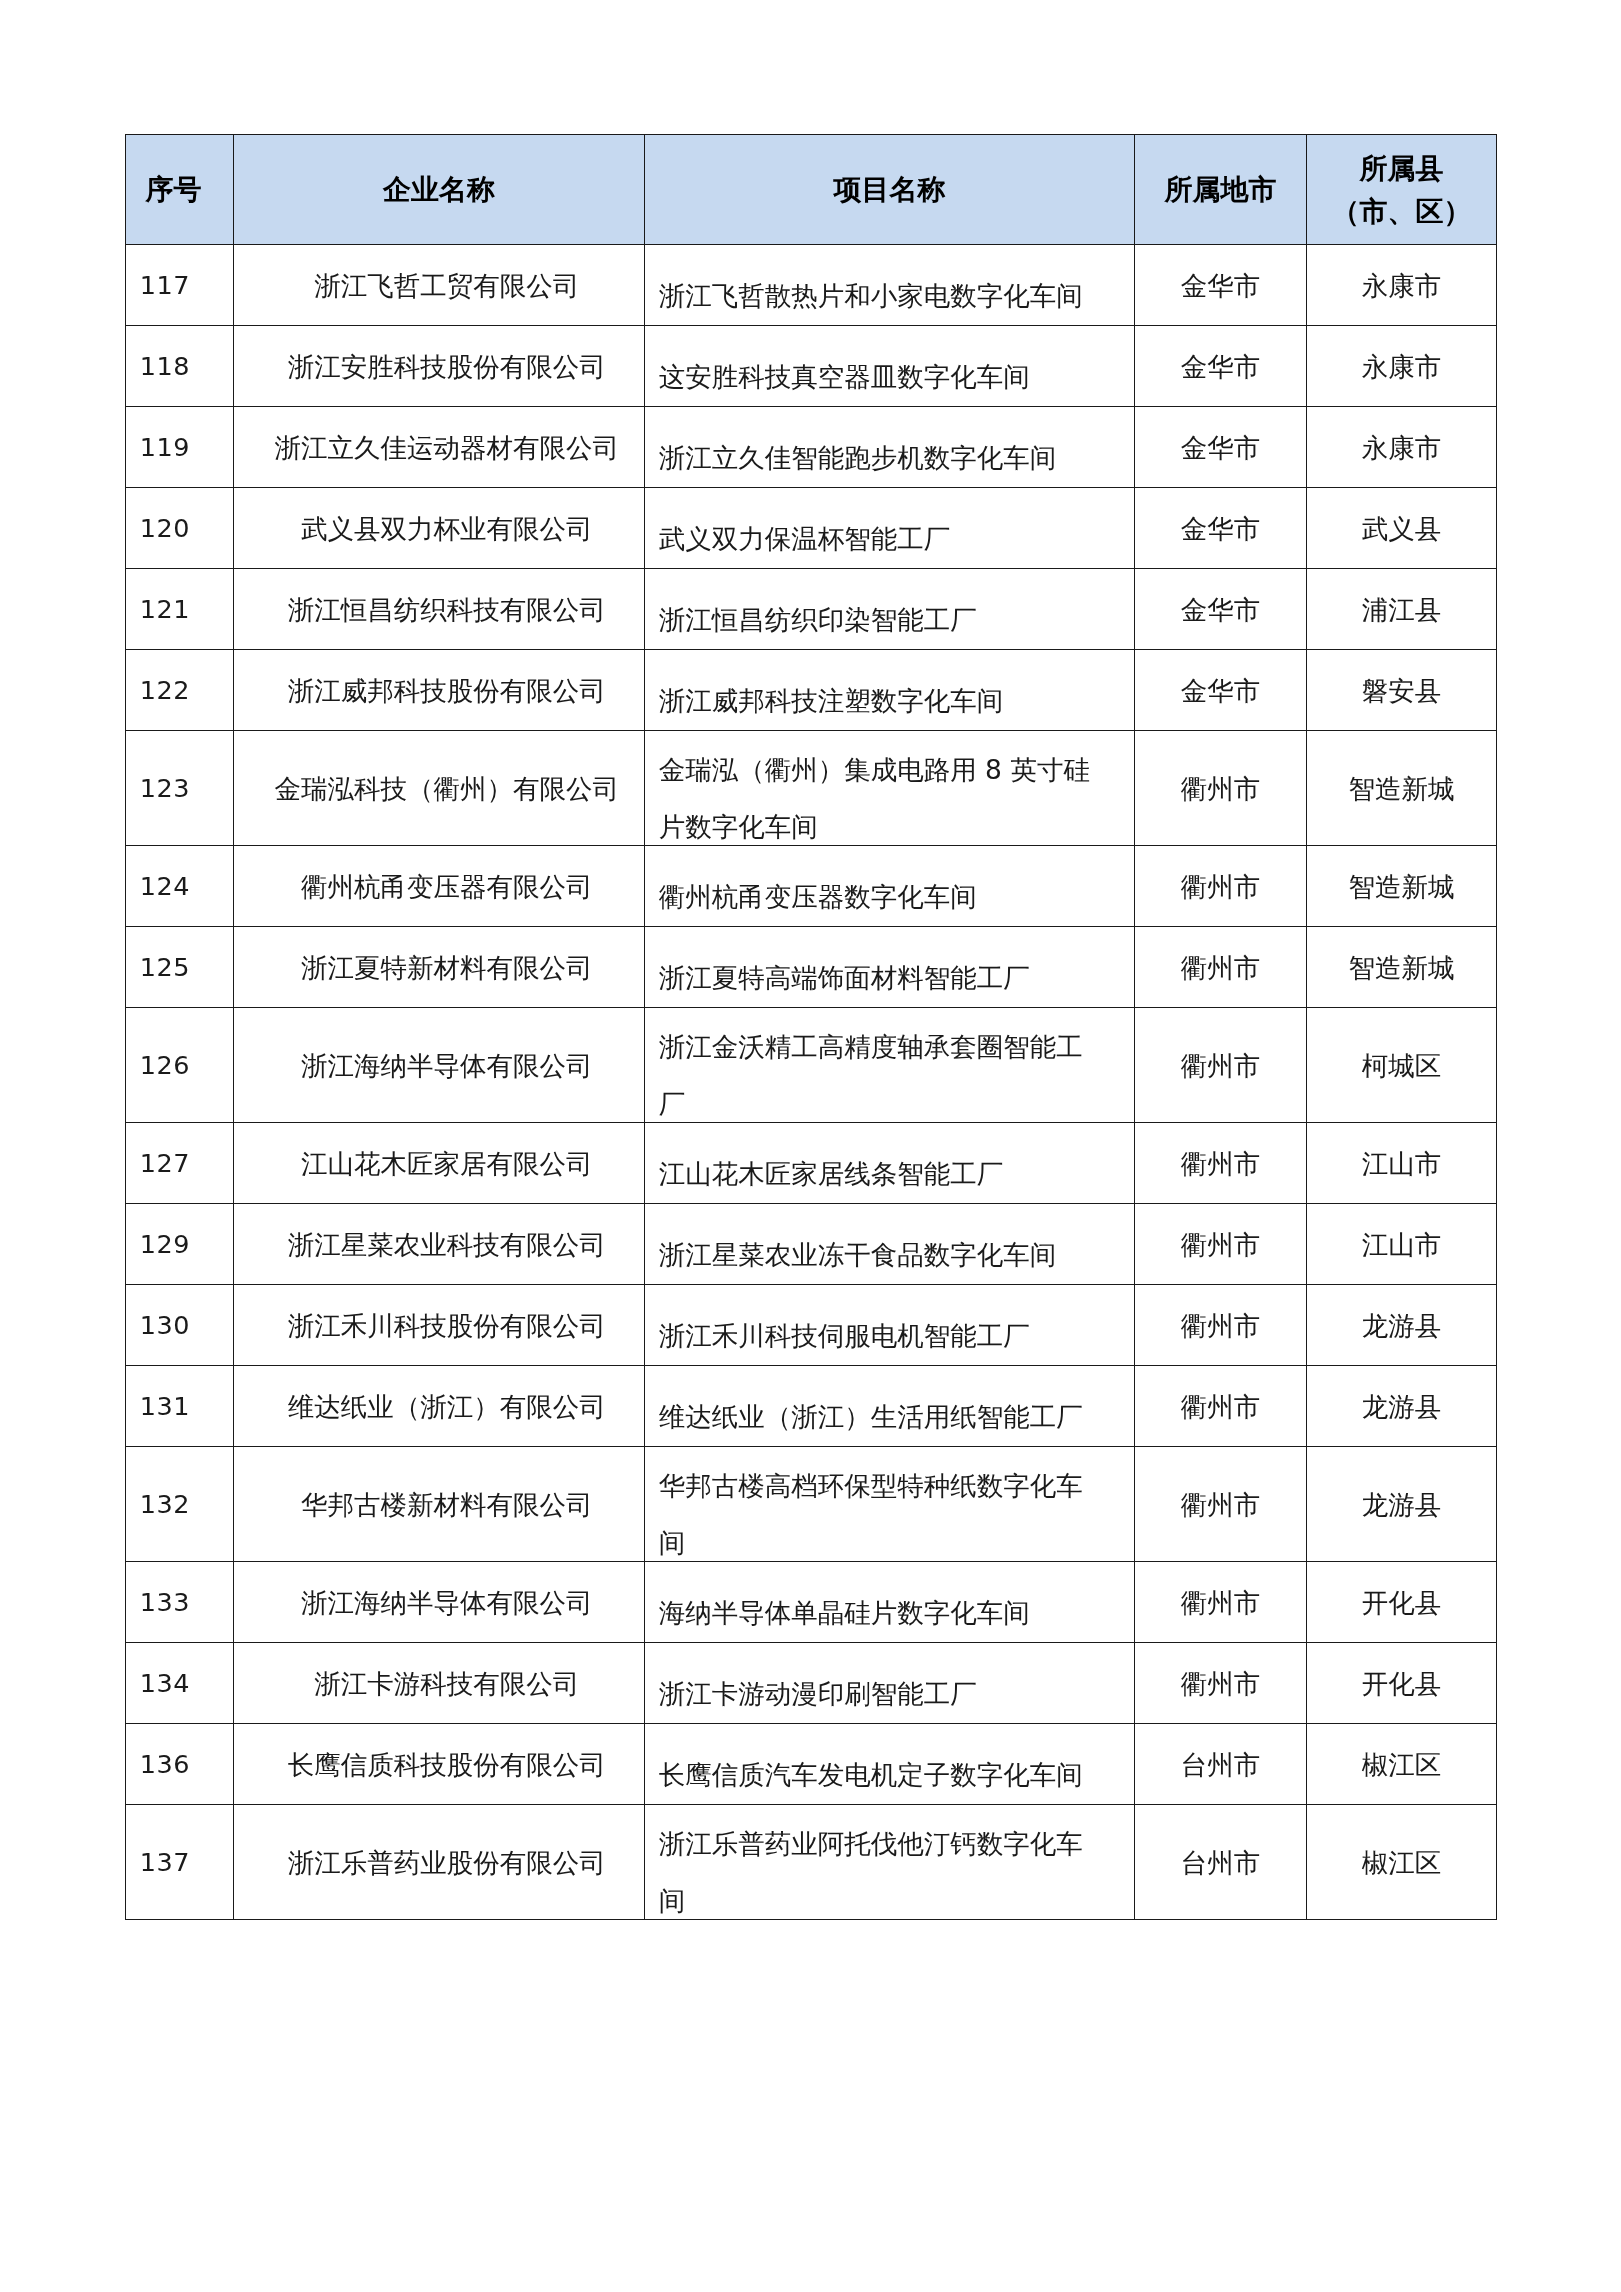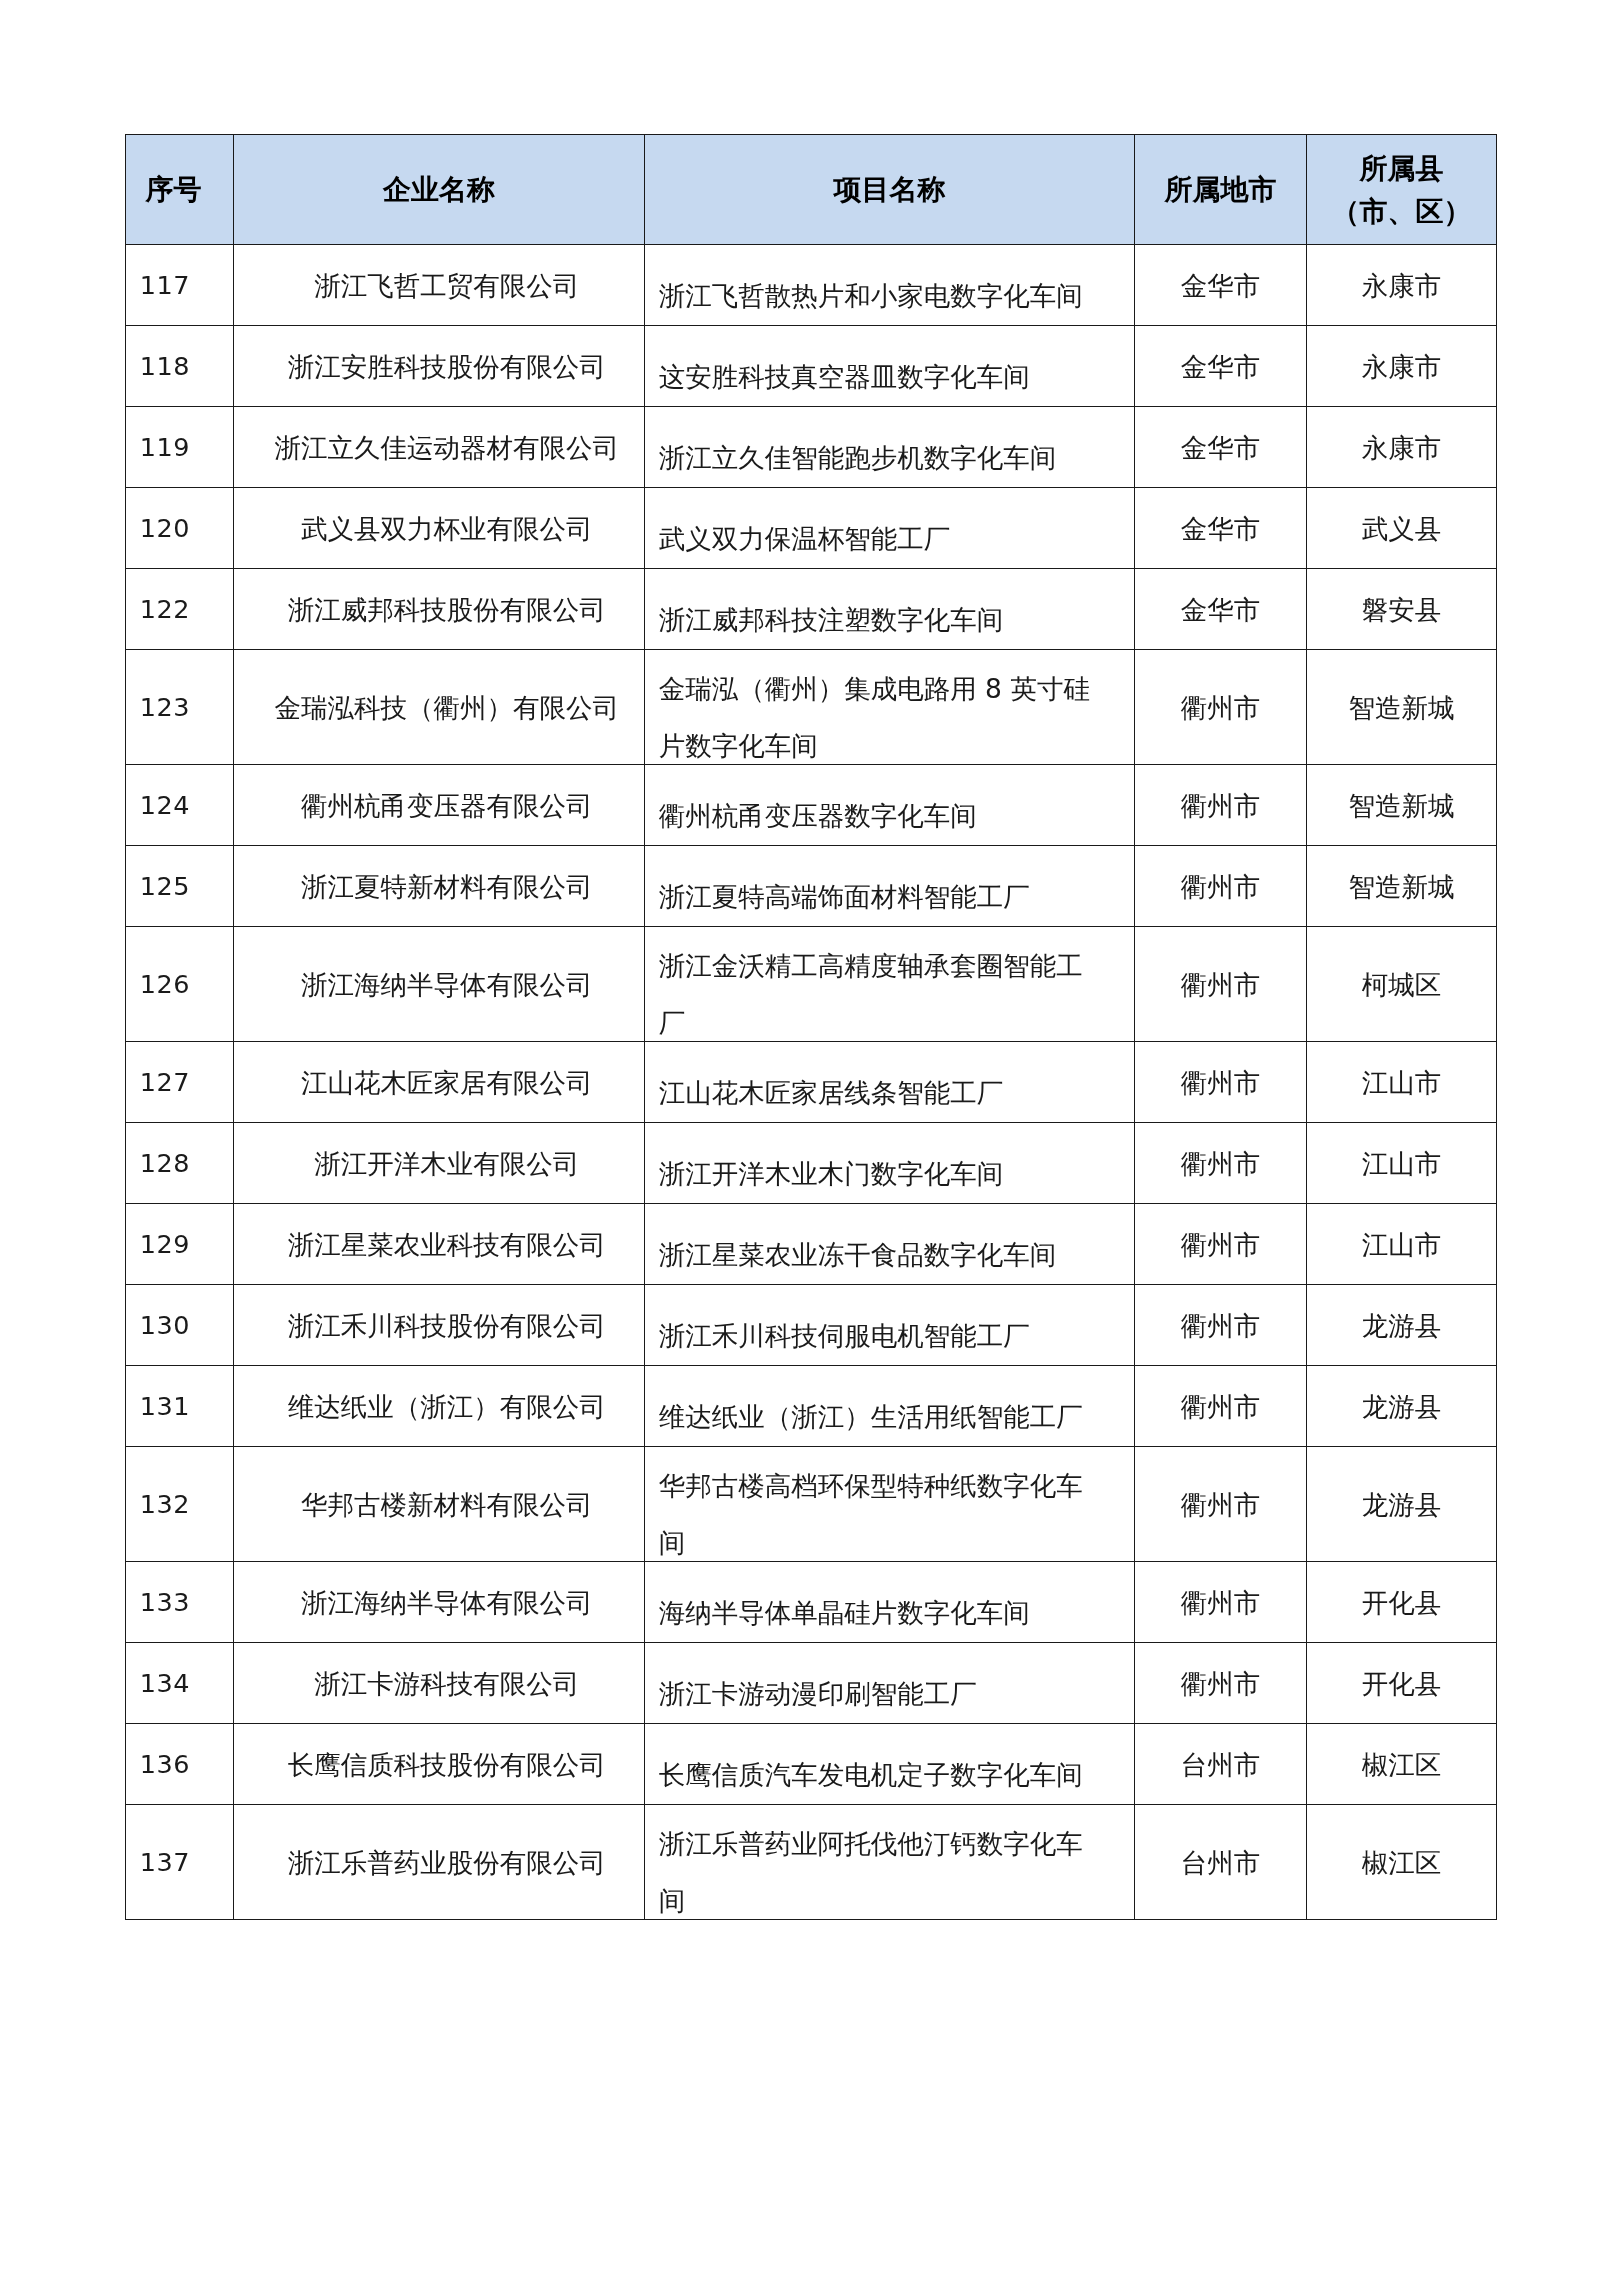--- a/index.html
+++ b/index.html
@@ -139,20 +139,29 @@
         <tr class="single">
           <td class="no">120</td>
           <td class="ent">武义县双力杯业有限公司</td>
           <td class="proj">
             <span class="proj-line">武义双力保温杯智能工厂</span>
           </td>
           <td class="city">金华市</td>
           <td class="county">武义县</td>
         </tr>
         <tr class="single">
+          <td class="no">121</td>
+          <td class="ent">浙江恒昌纺织科技有限公司</td>
+          <td class="proj">
+            <span class="proj-line">浙江恒昌纺织印染智能工厂</span>
+          </td>
+          <td class="city">金华市</td>
+          <td class="county">浦江县</td>
+        </tr>
+        <tr class="single">
           <td class="no">122</td>
           <td class="ent">浙江威邦科技股份有限公司</td>
           <td class="proj">
             <span class="proj-line">浙江威邦科技注塑数字化车间</span>
           </td>
           <td class="city">金华市</td>
           <td class="county">磐安县</td>
         </tr>
         <tr class="double">
           <td class="no">123</td>
@@ -190,29 +199,20 @@
             <span class="proj-line">厂</span>
           </td>
           <td class="city">衢州市</td>
           <td class="county">柯城区</td>
         </tr>
         <tr class="single">
           <td class="no">127</td>
           <td class="ent">江山花木匠家居有限公司</td>
           <td class="proj">
             <span class="proj-line">江山花木匠家居线条智能工厂</span>
-          </td>
-          <td class="city">衢州市</td>
-          <td class="county">江山市</td>
-        </tr>
-        <tr class="single">
-          <td class="no">128</td>
-          <td class="ent">浙江开洋木业有限公司</td>
-          <td class="proj">
-            <span class="proj-line">浙江开洋木业木门数字化车间</span>
           </td>
           <td class="city">衢州市</td>
           <td class="county">江山市</td>
         </tr>
         <tr class="single">
           <td class="no">129</td>
           <td class="ent">浙江星菜农业科技有限公司</td>
           <td class="proj">
             <span class="proj-line">浙江星菜农业冻干食品数字化车间</span>
           </td>

